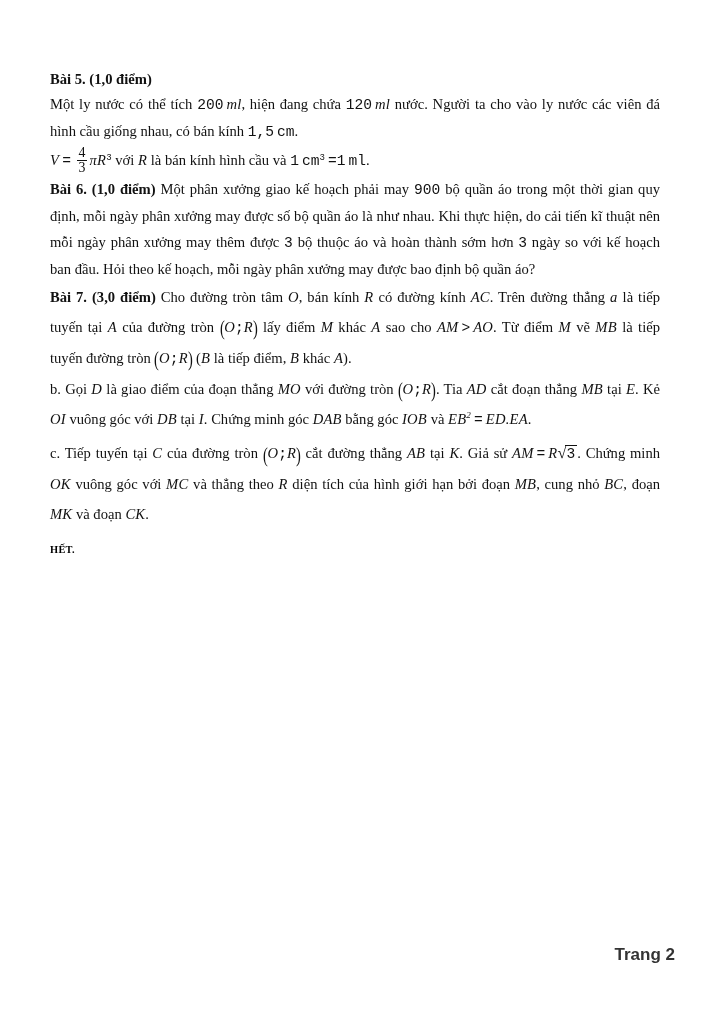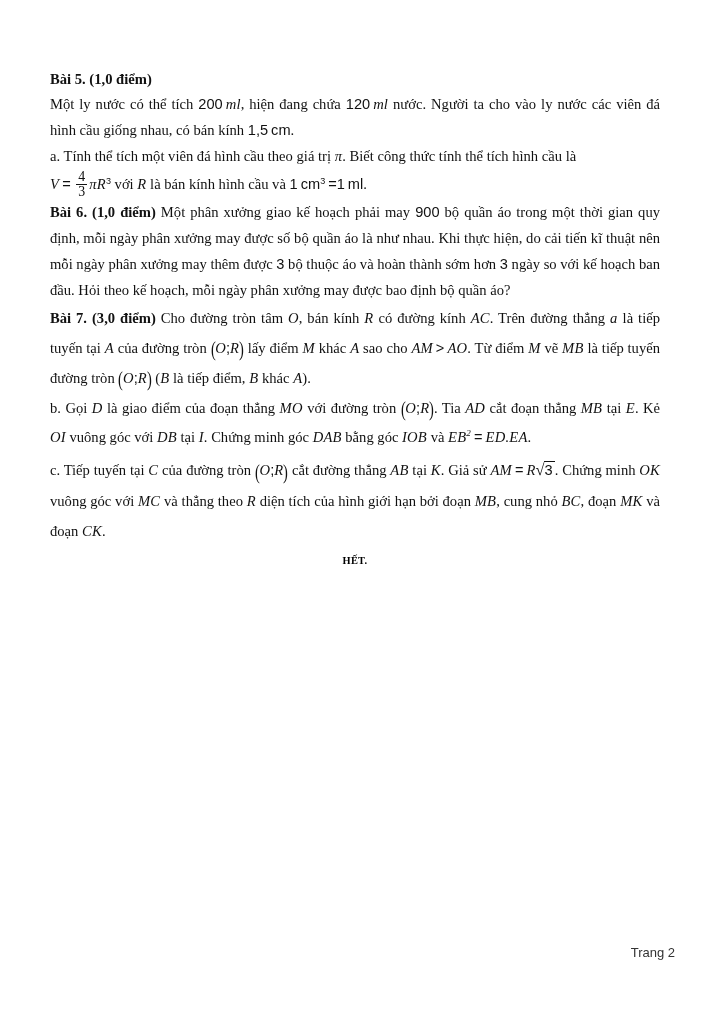--- a/index.html
+++ b/index.html
@@ -43,21 +43,21 @@
 
   .b { font-weight: bold; margin-top: 32px; }
 
   
   .m {
     font-family: "Liberation Serif", "DejaVu Serif", serif;
     font-style: italic;
     letter-spacing: 0.2px;
   }
   .mn {
-    font-family: Liberation Sans, sans-serif;
+    font-family: Liberation Mono, monospace;
     font-style: normal;
   }
   .sup {
     font-size: 0.62em;
     vertical-align: super;
     line-height: 0;
   }
   
   .frac {
     display: inline-block;
@@ -86,56 +86,53 @@
   
   .sqrt { white-space: nowrap; font-style: normal; }
   .sqrt .radicand {
     border-top: 1px solid #111;
     padding: 0 2px 0 1px;
     margin-left: -1px;
   }
   .sqrt .sign { font-size: 1.12em; }
 
   .hetline {
-    text-align: center;
     font-size: 10.4px;
     font-weight: bold;
     letter-spacing: 0.3px;
-    margin-top: 8px;
+    margin-top: 14px;
   }
   .footer {
     position: absolute;
     left: 0;
     top: 945px;
     width: 675px;
     text-align: right;
     font-family: "Liberation Sans", "DejaVu Sans", sans-serif;
-    font-size: 13px;
+    font-size: 17px;
     color: #333333;
+    font-weight: bold;
   }
   .sp { display: inline-block; width: 3px; }
 </style>
 </head>
 <body>
 
 <div class="page">
   <div class="content">
 
     <p class="para tight">
       <span class="b">Bài 5. (1,0 điểm)</span>
     </p>
 
     <p class="para mid">
       <span>Một ly nước có thể tích </span><span class="mn">200</span><span class="sp"></span><span class="m">ml</span><span>, hiện đang chứa </span><span class="mn">120</span><span class="sp"></span><span class="m">ml</span><span> nước. Người ta cho vào ly nước các</span>
       <span>viên đá hình cầu giống nhau, có bán kính </span><span class="mn">1,5</span><span class="sp"></span><span class="mn">cm</span><span>.</span>
     </p>
 
-    <p class="para mid">
-      <span>a. Tính thể tích một viên đá hình cầu theo giá trị </span><span class="m">π</span><span>. Biết công thức tính thể tích hình cầu là</span>
-    </p>
 
     <p class="para loose">
       <span class="m">V</span><span class="sp"></span><span class="mn">=</span>
       <span class="frac"><span class="num">4</span><span class="den">3</span></span><span class="m">π</span><span class="m">R</span><span class="sup mn">3</span>
       <span>với</span>
       <span class="m">R</span>
       <span>là bán kính hình cầu và</span>
       <span class="mn">1</span><span class="sp"></span><span class="mn">cm</span><span class="sup mn">3</span><span class="sp"></span><span class="mn">=</span><span class="mn">1</span><span class="sp"></span><span class="mn">ml</span><span>.</span>
     </p>
 

